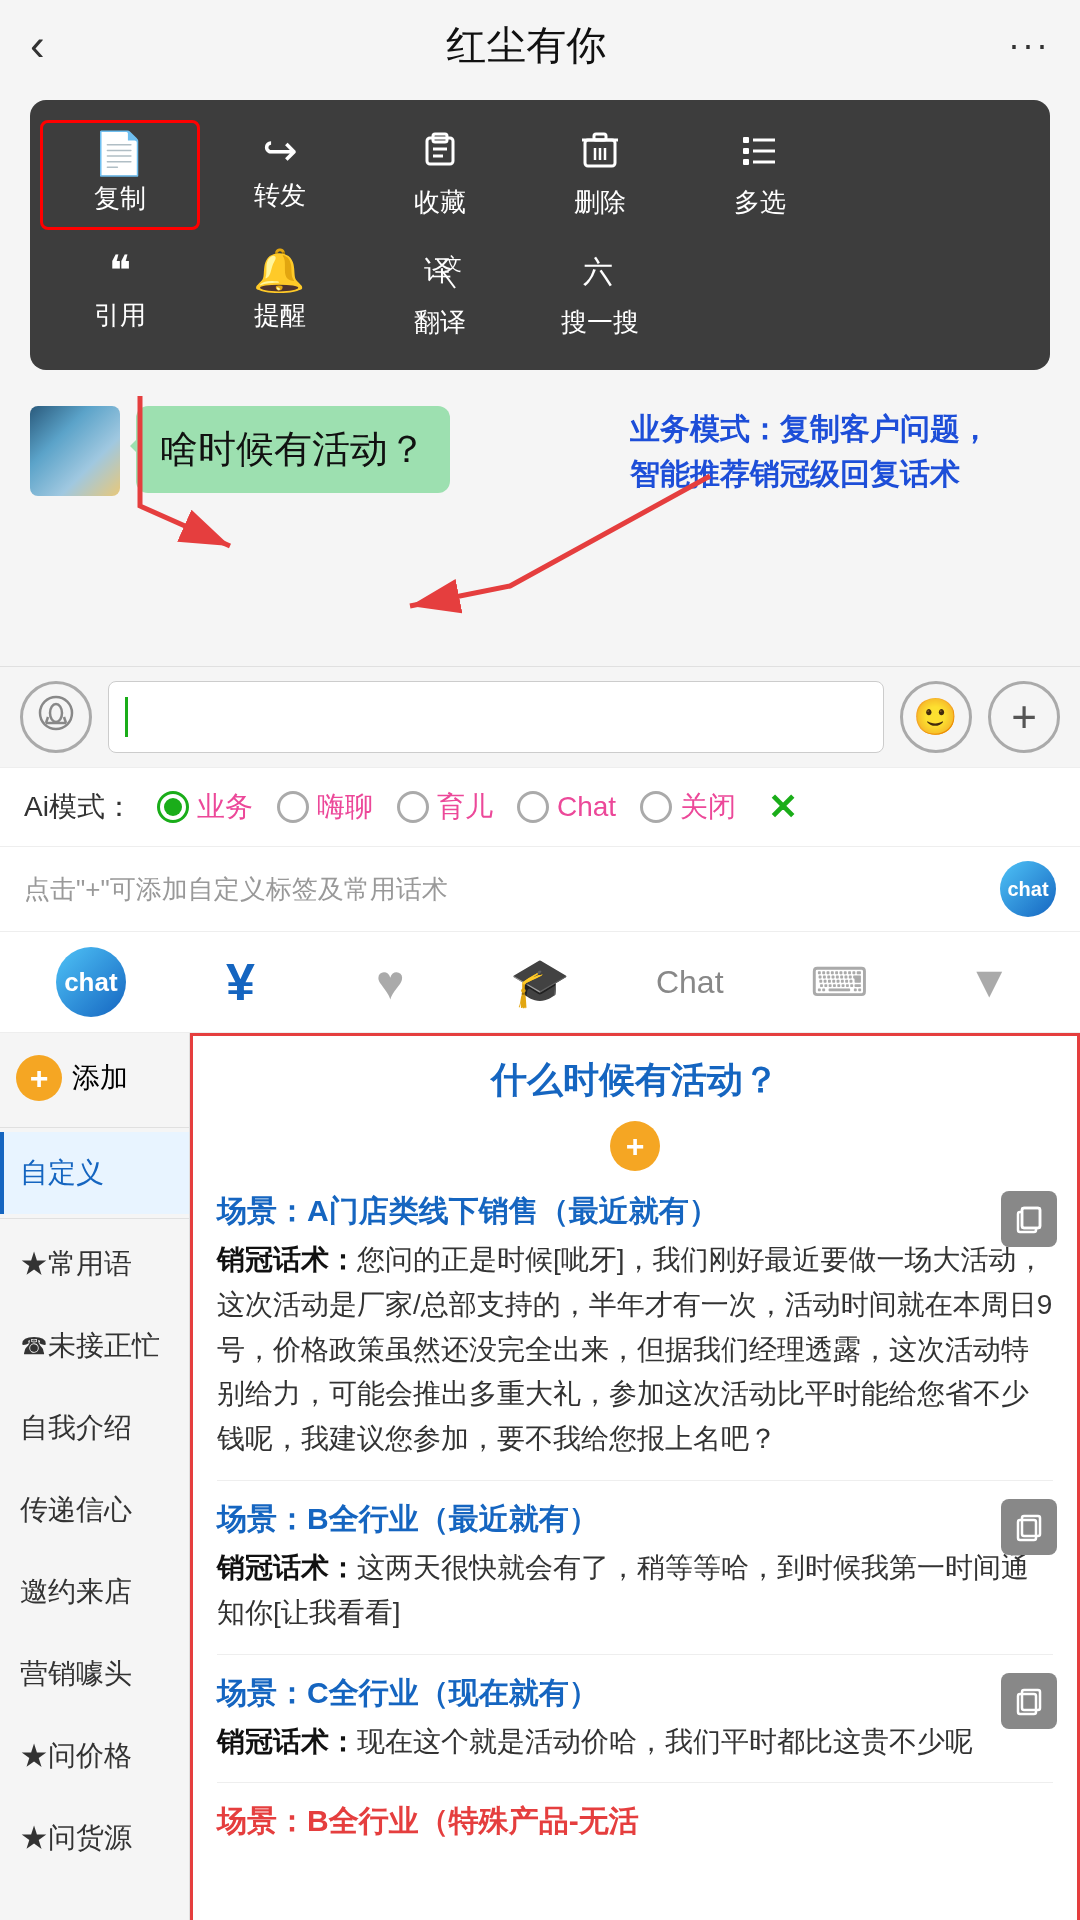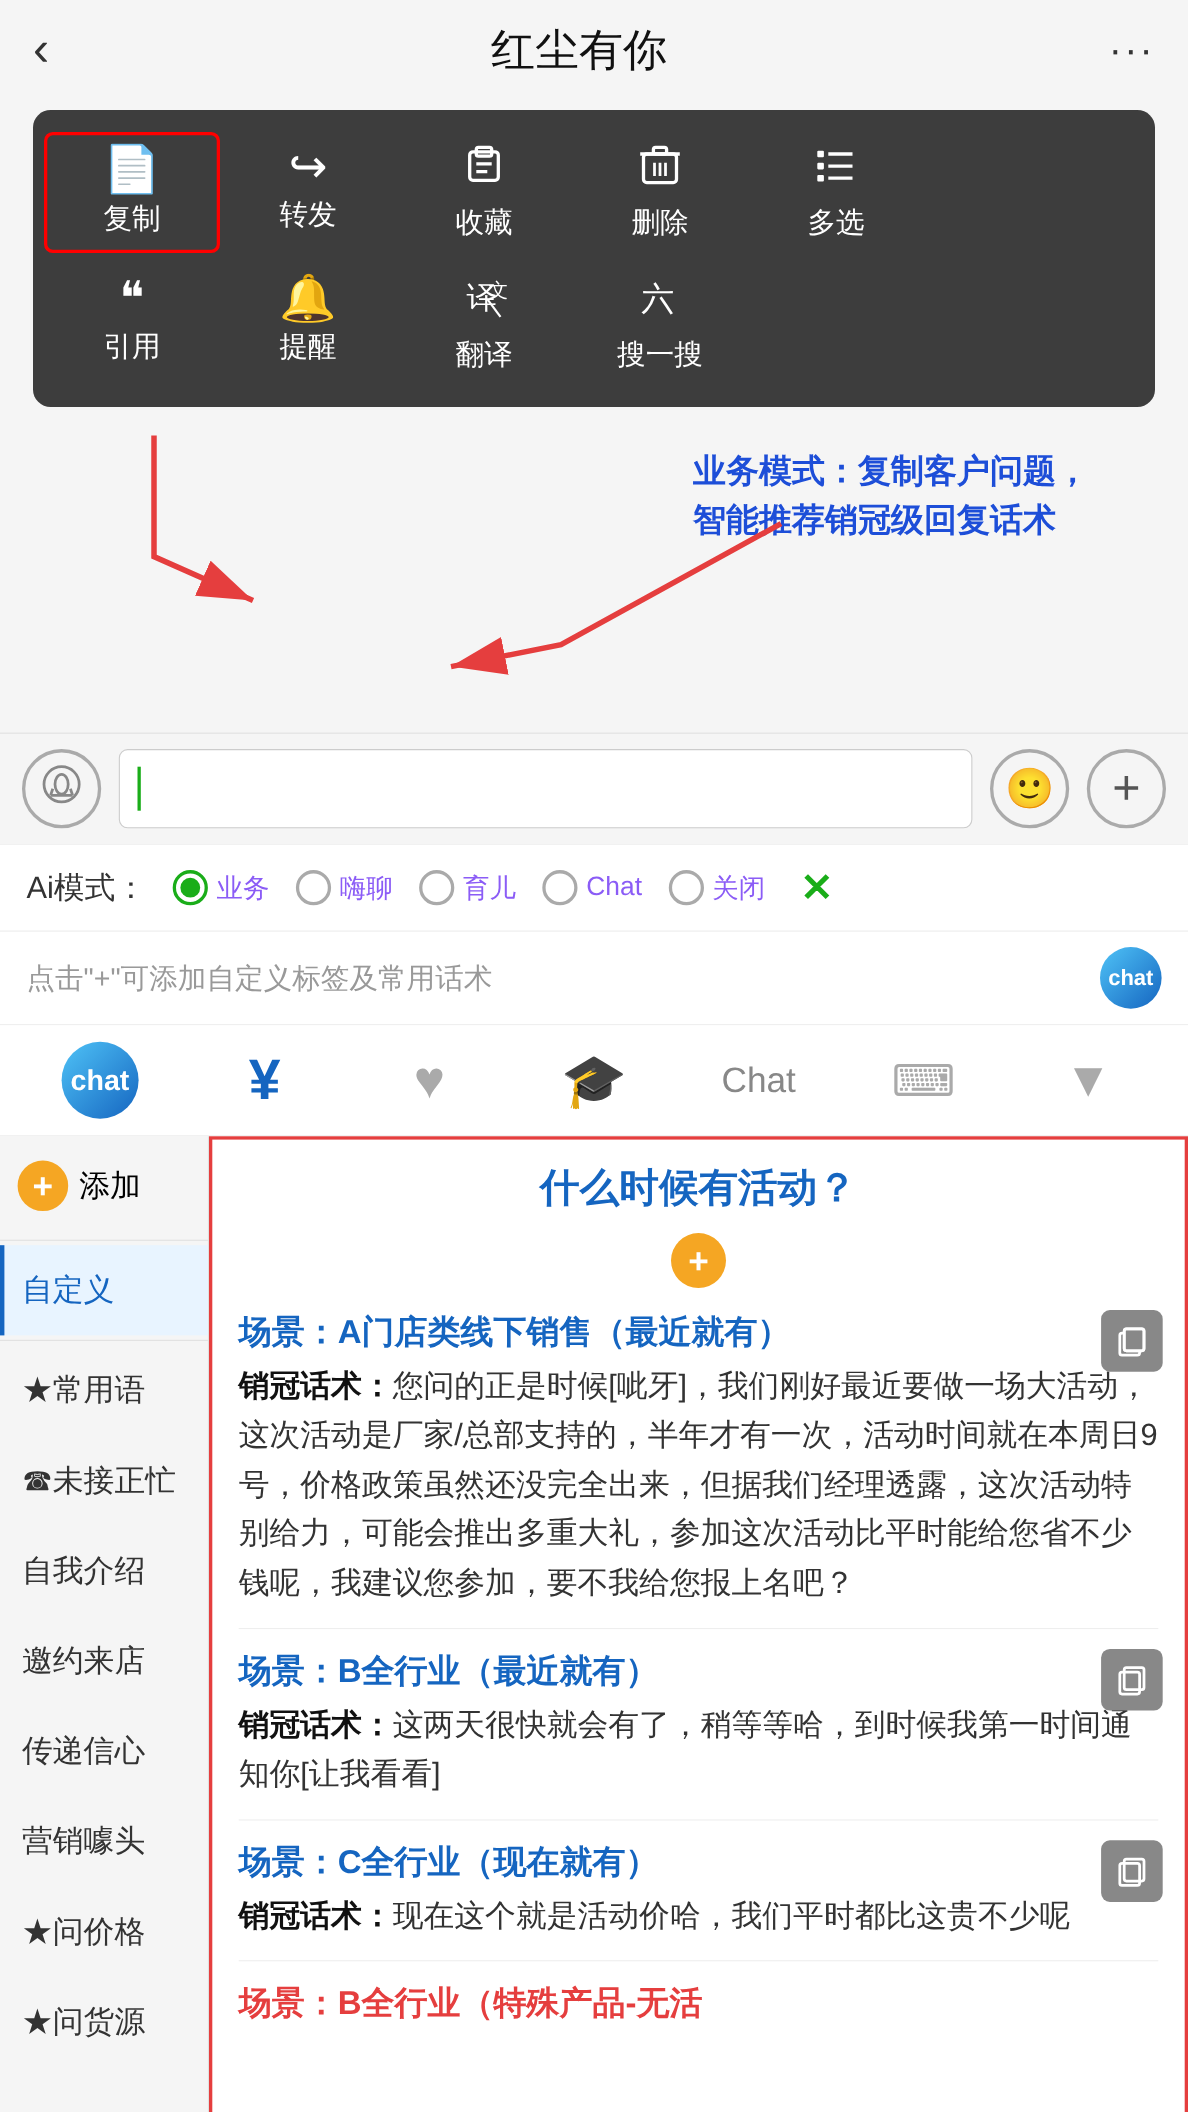--- a/index.html
+++ b/index.html
@@ -204,22 +204,22 @@
       border-color: #1aad19;
     }
     .radio-circle.active::after {
       content: '';
       width: 18px;
       height: 18px;
       border-radius: 50%;
       background: #1aad19;
     }
     .radio-text {
-      font-size: 24px;
-      color: #8b5cf6;
+      font-size: 28px;
+      color: #ec4899;
       text-align: center;
     }
     .close-x {
       color: #1aad19;
       font-size: 36px;
       font-weight: bold;
       cursor: pointer;
       margin-left: 8px;
     }
 
@@ -508,20 +508,26 @@
           <text x="4" y="32" fill="#fff" font-size="30" font-family="sans-serif">六</text>
         </svg>
       </div>
       <div class="label">搜一搜</div>
     </div>
   </div>
 </div>
 
 <div class="overlay-container" style="position:relative; margin: 0 30px; height: 280px;">
 
+  <div style="display:flex; align-items:flex-start; gap:16px; padding-top:20px;">
+    <div class="avatar"></div>
+    <div class="chat-bubble">
+      <span>啥时候有活动？</span>
+    </div>
+  </div>
 
   <div style="position:absolute; top:20px; right:0; color:#1d4ed8; font-size:30px; font-weight:bold; width:420px; line-height:1.5;">
     业务模式：复制客户问题，<br>智能推荐销冠级回复话术
   </div>
 
   <svg style="position:absolute;left:0;top:0;width:100%;height:100%;pointer-events:none;" viewBox="0 0 1020 280">
 
     <defs>
       <marker id="arrowhead1" markerWidth="10" markerHeight="7" refX="10" refY="3.5" orient="auto">
         <polygon points="0 0, 10 3.5, 0 7" fill="#e53e3e"></polygon>
@@ -621,22 +627,22 @@
     <div class="sidebar-add">
       <div class="add-circle">+</div>
       <span class="sidebar-add-label">添加</span>
     </div>
     <div class="sidebar-divider"></div>
     <div class="sidebar-item active">自定义</div>
     <div class="sidebar-divider"></div>
     <div class="sidebar-item">★常用语</div>
     <div class="sidebar-item">☎未接正忙</div>
     <div class="sidebar-item">自我介绍</div>
+    <div class="sidebar-item">传递信心</div>
     <div class="sidebar-item">邀约来店</div>
-    <div class="sidebar-item">传递信心</div>
     <div class="sidebar-item">营销噱头</div>
     <div class="sidebar-item">★问价格</div>
     <div class="sidebar-item">★问货源</div>
   </div>
 
   <div class="right-panel">
 
     <div class="question-header">
       <span class="question-title">什么时候有活动？</span>
       <div class="add-tag-btn">+</div>

